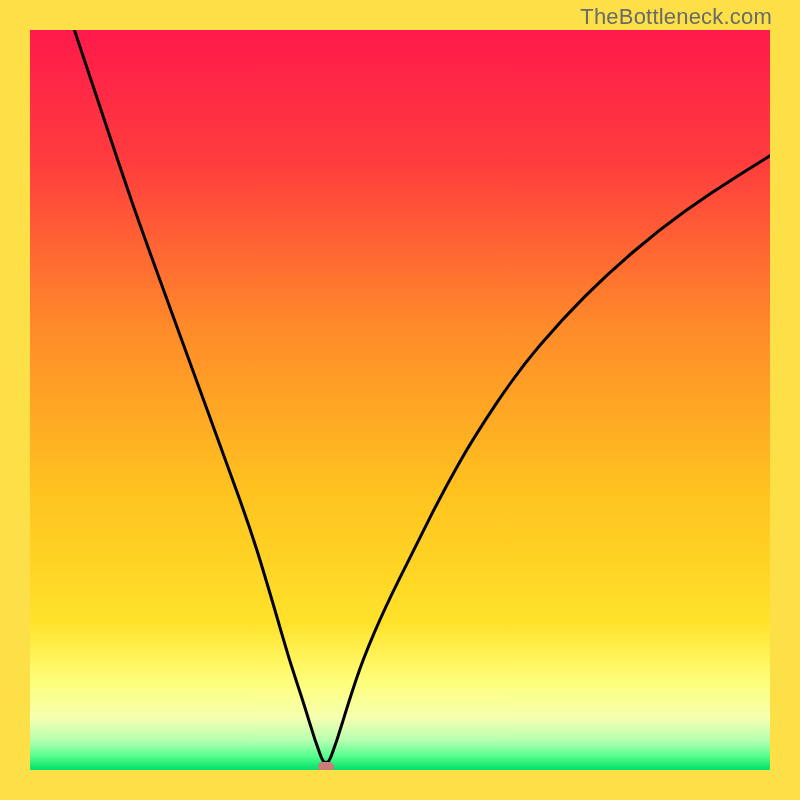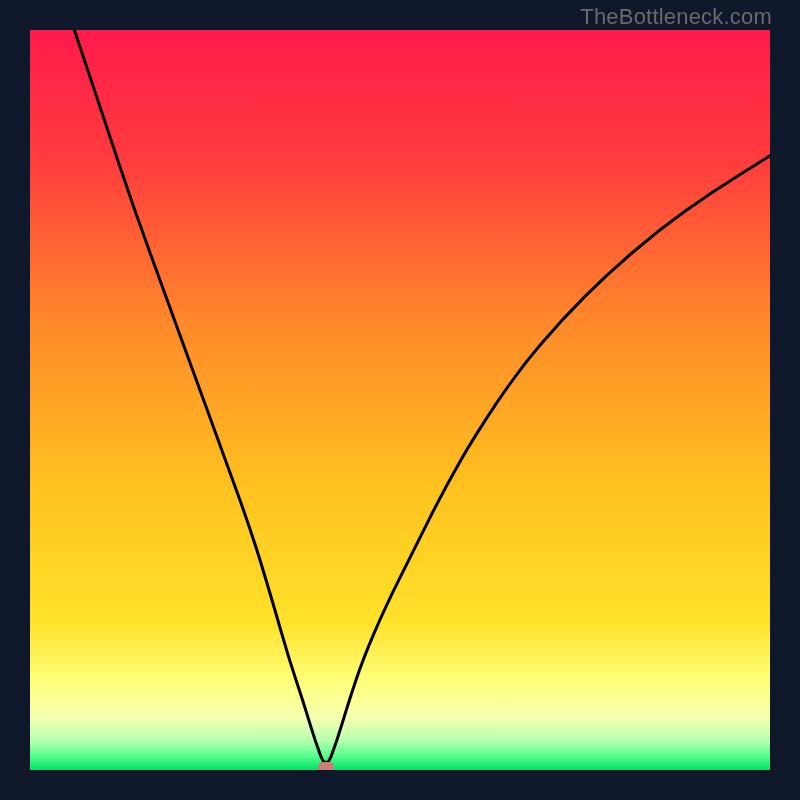--- a/index.html
+++ b/index.html
@@ -9,21 +9,21 @@
     height: 800px;
     background: #000;
     overflow: hidden;
   }
   .frame {
     position: absolute;
     left: 0;
     top: 0;
     width: 800px;
     height: 800px;
-    background: #0f172a;
+    background: #fde047;
   }
   .plot {
     position: absolute;
     left: 30px;
     top: 30px;
     width: 740px;
     height: 740px;
     overflow: hidden;
   }
   .gradient {

